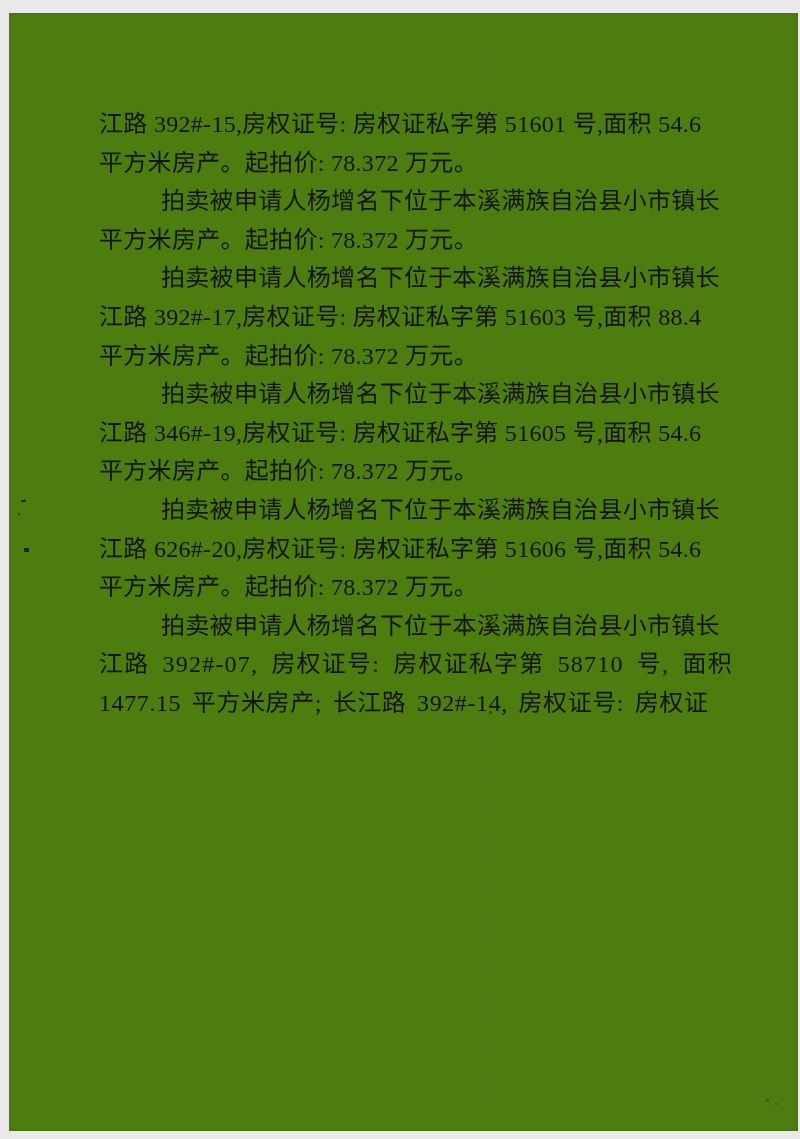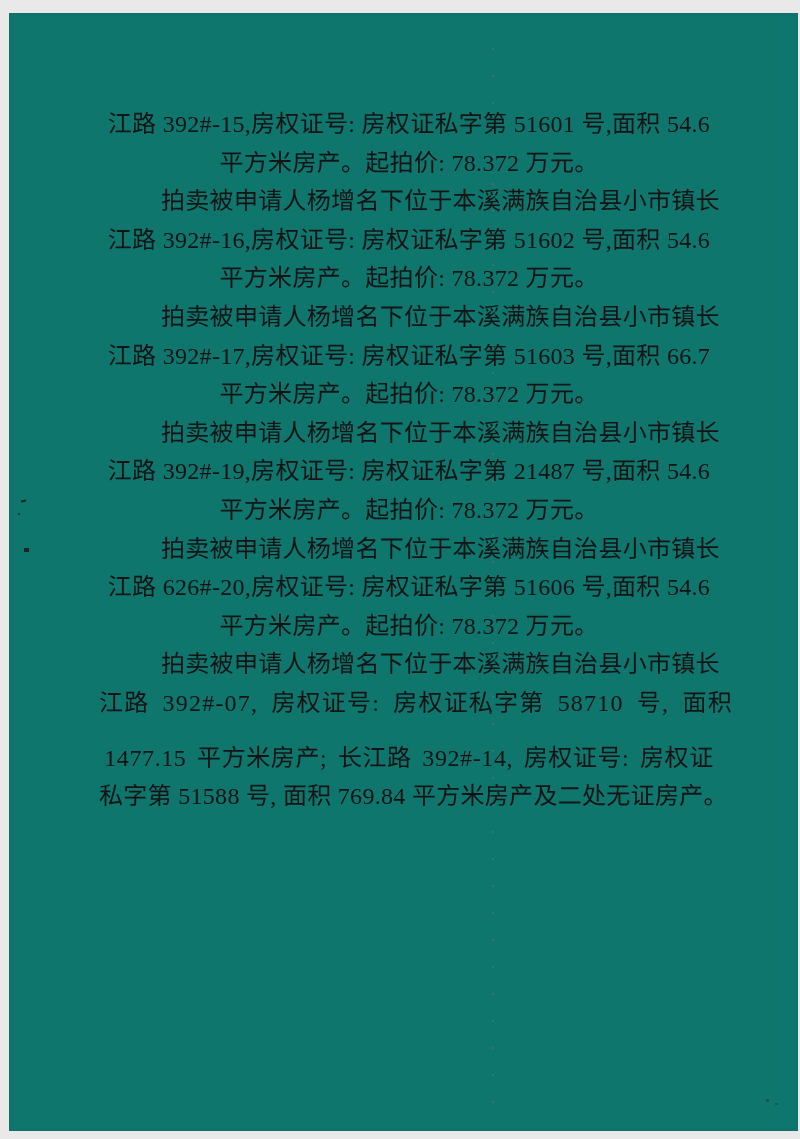--- a/index.html
+++ b/index.html
@@ -14,23 +14,22 @@
     overflow: hidden;
     font-family: "Liberation Serif", "DejaVu Serif", serif;
   }
   
   .page {
     position: absolute;
     left: 9px;
     top: 13px;
     width: 789px;
     height: 1118px;
-    background: #0f766e;
+    background: #4d7c0f;
     box-shadow: 0 0 4px rgba(0,0,0,0.08) inset;
-    text-align: center;
   }
   
   .fold-line {
     position: absolute;
     left: 483px;
     top: 35px;
     width: 2px;
     height: 1075px;
     background: repeating-linear-gradient(
       to bottom,
@@ -62,45 +61,43 @@
     height: 38.6px;
     line-height: 38.6px;
     font-size: 24px;
     white-space: nowrap;
     letter-spacing: 0.3px;
     font-weight: 500;
   }
   .line.indent { padding-left: 62px; }
   
   .line.gap-wide { word-spacing: 6px; letter-spacing: 1.2px; }
-  .line.gap-mid  { word-spacing: 4px; letter-spacing: 0.6px; margin-top: 16px; }
+  .line.gap-mid  { word-spacing: 4px; letter-spacing: 0.6px; }
 </style>
 </head>
 <body>
 
 <div class="page">
   <div class="doc-text">
     <div class="line">江路 392#-15,房权证号: 房权证私字第 51601 号,面积 54.6</div>
     <div class="line">平方米房产。起拍价: 78.372 万元。</div>
     <div class="line indent">拍卖被申请人杨增名下位于本溪满族自治县小市镇长</div>
-    <div class="line">江路 392#-16,房权证号: 房权证私字第 51602 号,面积 54.6</div>
     <div class="line">平方米房产。起拍价: 78.372 万元。</div>
     <div class="line indent">拍卖被申请人杨增名下位于本溪满族自治县小市镇长</div>
-    <div class="line">江路 392#-17,房权证号: 房权证私字第 51603 号,面积 66.7</div>
+    <div class="line">江路 392#-17,房权证号: 房权证私字第 51603 号,面积 88.4</div>
     <div class="line">平方米房产。起拍价: 78.372 万元。</div>
     <div class="line indent">拍卖被申请人杨增名下位于本溪满族自治县小市镇长</div>
-    <div class="line">江路 392#-19,房权证号: 房权证私字第 21487 号,面积 54.6</div>
+    <div class="line">江路 346#-19,房权证号: 房权证私字第 51605 号,面积 54.6</div>
     <div class="line">平方米房产。起拍价: 78.372 万元。</div>
     <div class="line indent">拍卖被申请人杨增名下位于本溪满族自治县小市镇长</div>
     <div class="line">江路 626#-20,房权证号: 房权证私字第 51606 号,面积 54.6</div>
     <div class="line">平方米房产。起拍价: 78.372 万元。</div>
     <div class="line indent">拍卖被申请人杨增名下位于本溪满族自治县小市镇长</div>
     <div class="line gap-wide">江路 392#-07, 房权证号: 房权证私字第 58710 号, 面积</div>
     <div class="line gap-mid">1477.15 平方米房产; 长江路 392#-14, 房权证号: 房权证</div>
-    <div class="line">私字第 51588 号, 面积 769.84 平方米房产及二处无证房产。</div>
   </div>
 
   <div class="fold-line"></div>
 
   <div class="speck s1"></div>
   <div class="speck s2"></div>
   <div class="speck s3"></div>
   <div class="speck s4"></div>
   <div class="speck s5"></div>
   <div class="speck s6"></div>

